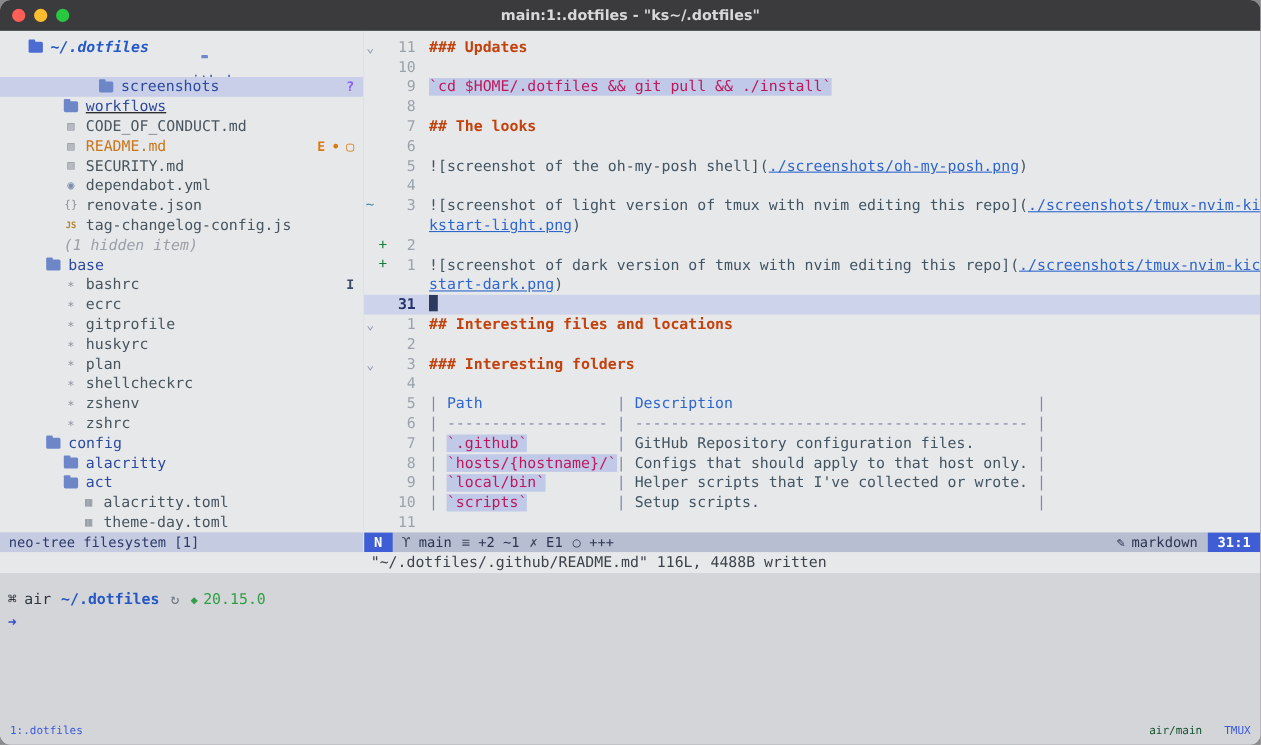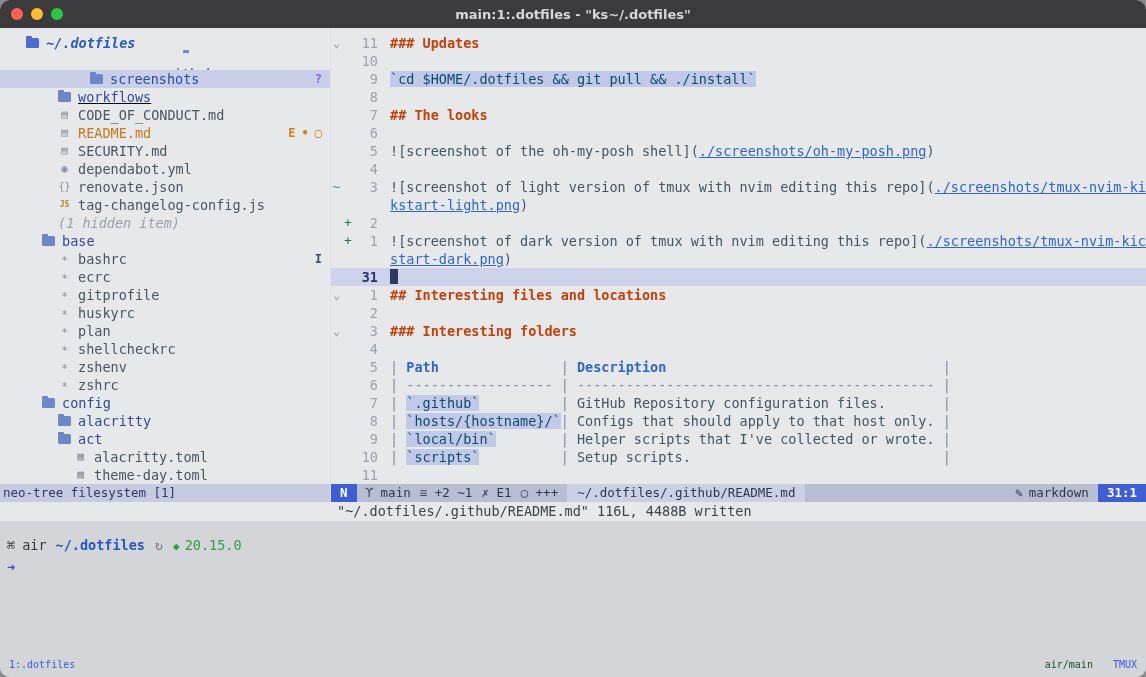--- a/index.html
+++ b/index.html
@@ -30,39 +30,39 @@
   .tglyph { color:#8b939d; font-size:11px; text-align:center; display:inline-block; line-height:10px; }
   .tg-js { font-size:8px; font-weight:bold; color:#b0892e; }
   .tg-json { font-size:10px; }
   .tg-yml { color:#7f8fae; }
   .tlabel.root { color:#2659c5; font-weight:bold; font-style:italic; }
   .tlabel.dir  { color:#2c4a9e; }
   .tlabel.file { color:#47555f; }
   .tlabel.file-orange { color:#c9761c; }
   .tlabel.hidden { color:#9aa0a8; font-style:italic; }
   .tbadges { position:absolute; right:8px; top:0; height:18px; display:flex; gap:6px; align-items:center; font-size:12px; font-weight:bold; }
-  .tree-status { flex:0 0 18px; background:#c5cbe0; color:#2b3a6b; font-size:12.5px; line-height:18px; padding-left:3px; white-space:pre; }
+  .tree-status { flex:0 0 18px; background:#c5cbe0; color:#2b3a6b; font-size:12.5px; line-height:18px; padding-left:8px; white-space:pre; }
   
   .editor { flex:1; min-width:0; display:flex; flex-direction:column; overflow:hidden; }
   .elines { flex:1; padding-top:6px; font-size:13.5px; line-height:18px; overflow:hidden; }
   .eline { height:18px; display:flex; white-space:pre; }
   .eline.cur { background:#ccd3ea; }
   .g1 { flex:0 0 11px; text-align:center; color:#8a94a6; font-size:12px; }
   .g1.chg { color:#3f87a8; font-size:13px; }
   .g2 { flex:0 0 12px; text-align:center; color:#15803d; font-size:13px; }
   .lnum { flex:0 0 24px; text-align:right; color:#9aa2ac; margin-right:12px; }
   .lnum.curnum { color:#27356b; font-weight:bold; }
   .etext { flex:1; white-space:pre; overflow:hidden; }
   .cursor { display:inline-block; width:8px; height:15px; background:#2b3a5e; vertical-align:-2px; margin-right:-8px; }
   .seg-h { color:#c2410c; font-weight:bold; }
   .seg-n { color:#415563; }
   .seg-l { color:#2e66cc; text-decoration:underline; }
-  .seg-c { color:#0c4a6e; background:#c0c9e8;text-align:right; }
+  .seg-c { color:#be185d; background:#c0c9e8;text-align:right; }
   .seg-p { color:#8089a8; }
-  .seg-t { color:#2e66cc; font-weight:bold; }
+  .seg-t { color:#2e66cc; font-weight:normal; }
   
   .statusline { flex:0 0 18px; display:flex; align-items:stretch; font-size:12.5px; line-height:18px;
                 background:#b7bed2; color:#2b3550; white-space:pre; overflow:hidden; }
   .sl-mode { background:#3f5ed6; color:#ffffff; font-weight:bold; padding:0 9px; }
   .sl-git { padding:0 9px; display:flex; gap:9px; }
   .sl-git .icn { opacity:.85; }
   .sl-path { background:#cbd1e4; padding:0 10px; }
   .sl-fill { flex:1; }
   .sl-ft { padding:0 9px; display:flex; gap:6px; }
   .sl-pos { background:#3f5ed6; color:#ffffff; font-weight:bold; padding:0 9px; }
@@ -241,21 +241,20 @@
           <div class="eline"><span class="g1"></span><span class="g2"></span><span class="lnum">7</span><span class="etext"><span class="seg-p">| </span><span class="seg-c">`.github`</span><span class="seg-p">          | </span><span class="seg-n">GitHub Repository configuration files.</span><span class="seg-p">       |</span></span></div>
           <div class="eline"><span class="g1"></span><span class="g2"></span><span class="lnum">8</span><span class="etext"><span class="seg-p">| </span><span class="seg-c">`hosts/{hostname}/`</span><span class="seg-p">| </span><span class="seg-n">Configs that should apply to that host only.</span><span class="seg-p"> |</span></span></div>
           <div class="eline"><span class="g1"></span><span class="g2"></span><span class="lnum">9</span><span class="etext"><span class="seg-p">| </span><span class="seg-c">`local/bin`</span><span class="seg-p">        | </span><span class="seg-n">Helper scripts that I've collected or wrote.</span><span class="seg-p"> |</span></span></div>
           <div class="eline"><span class="g1"></span><span class="g2"></span><span class="lnum">10</span><span class="etext"><span class="seg-p">| </span><span class="seg-c">`scripts`</span><span class="seg-p">          | </span><span class="seg-n">Setup scripts.</span><span class="seg-p">                               |</span></span></div>
           <div class="eline"><span class="g1"></span><span class="g2"></span><span class="lnum">11</span><span class="etext"></span></div>
         </div>
 
       <div class="statusline">
         <span class="sl-mode">N</span>
         <span class="sl-git"><span><span class="icn">ϒ</span> <span>main</span></span><span><span class="icn">≡</span> <span>+2 ~1</span></span><span><span class="icn">✗</span> <span>E1</span></span><span><span class="icn">○</span> <span>+++</span></span></span>
-        <span class="sl-path">~/.dotfiles/.github/README.md</span>
         <span class="sl-fill"></span>
         <span class="sl-ft"><span>✎</span><span>markdown</span></span>
         <span class="sl-pos">31:1</span>
       </div>
     </div>
   </div>
 
   <div class="cmdline">"~/.dotfiles/.github/README.md" 116L, 4488B written</div>
 
   <div class="shell">

